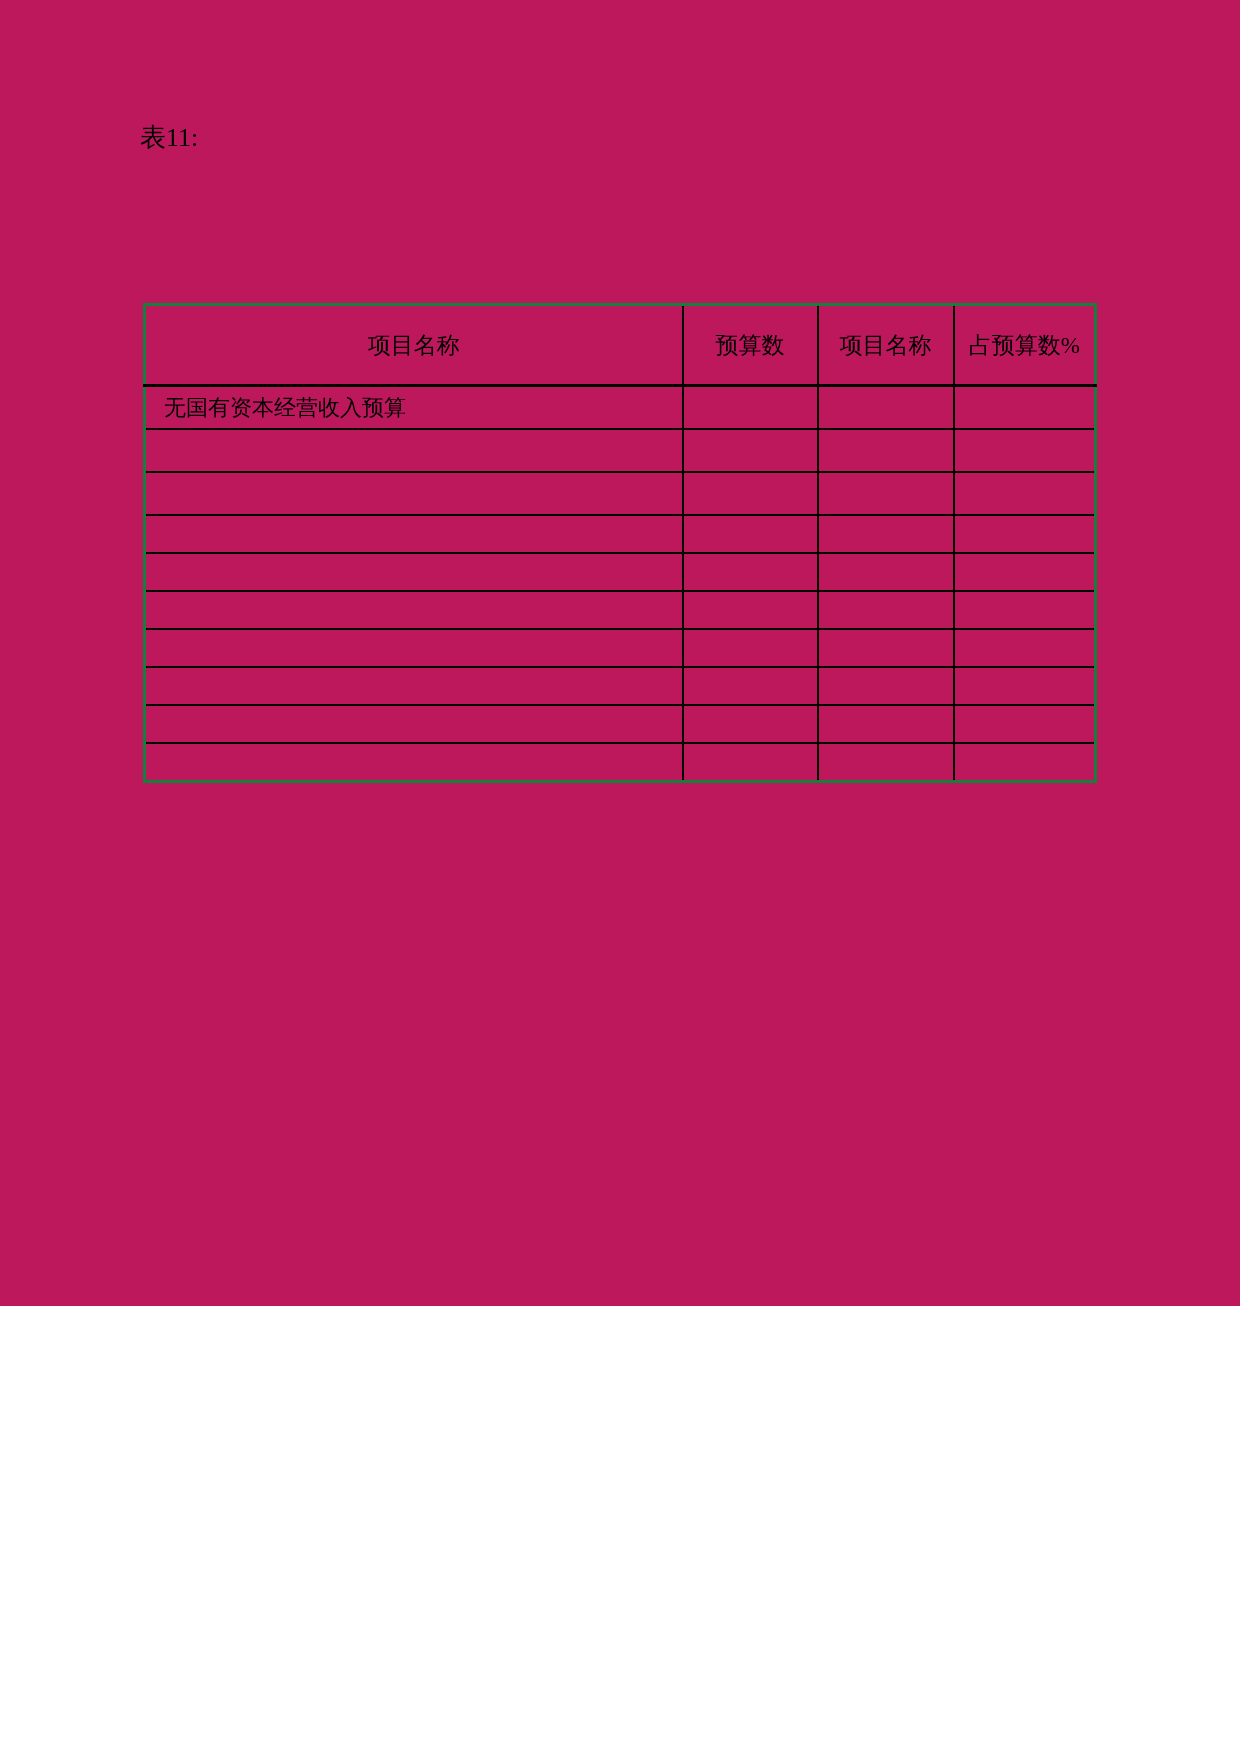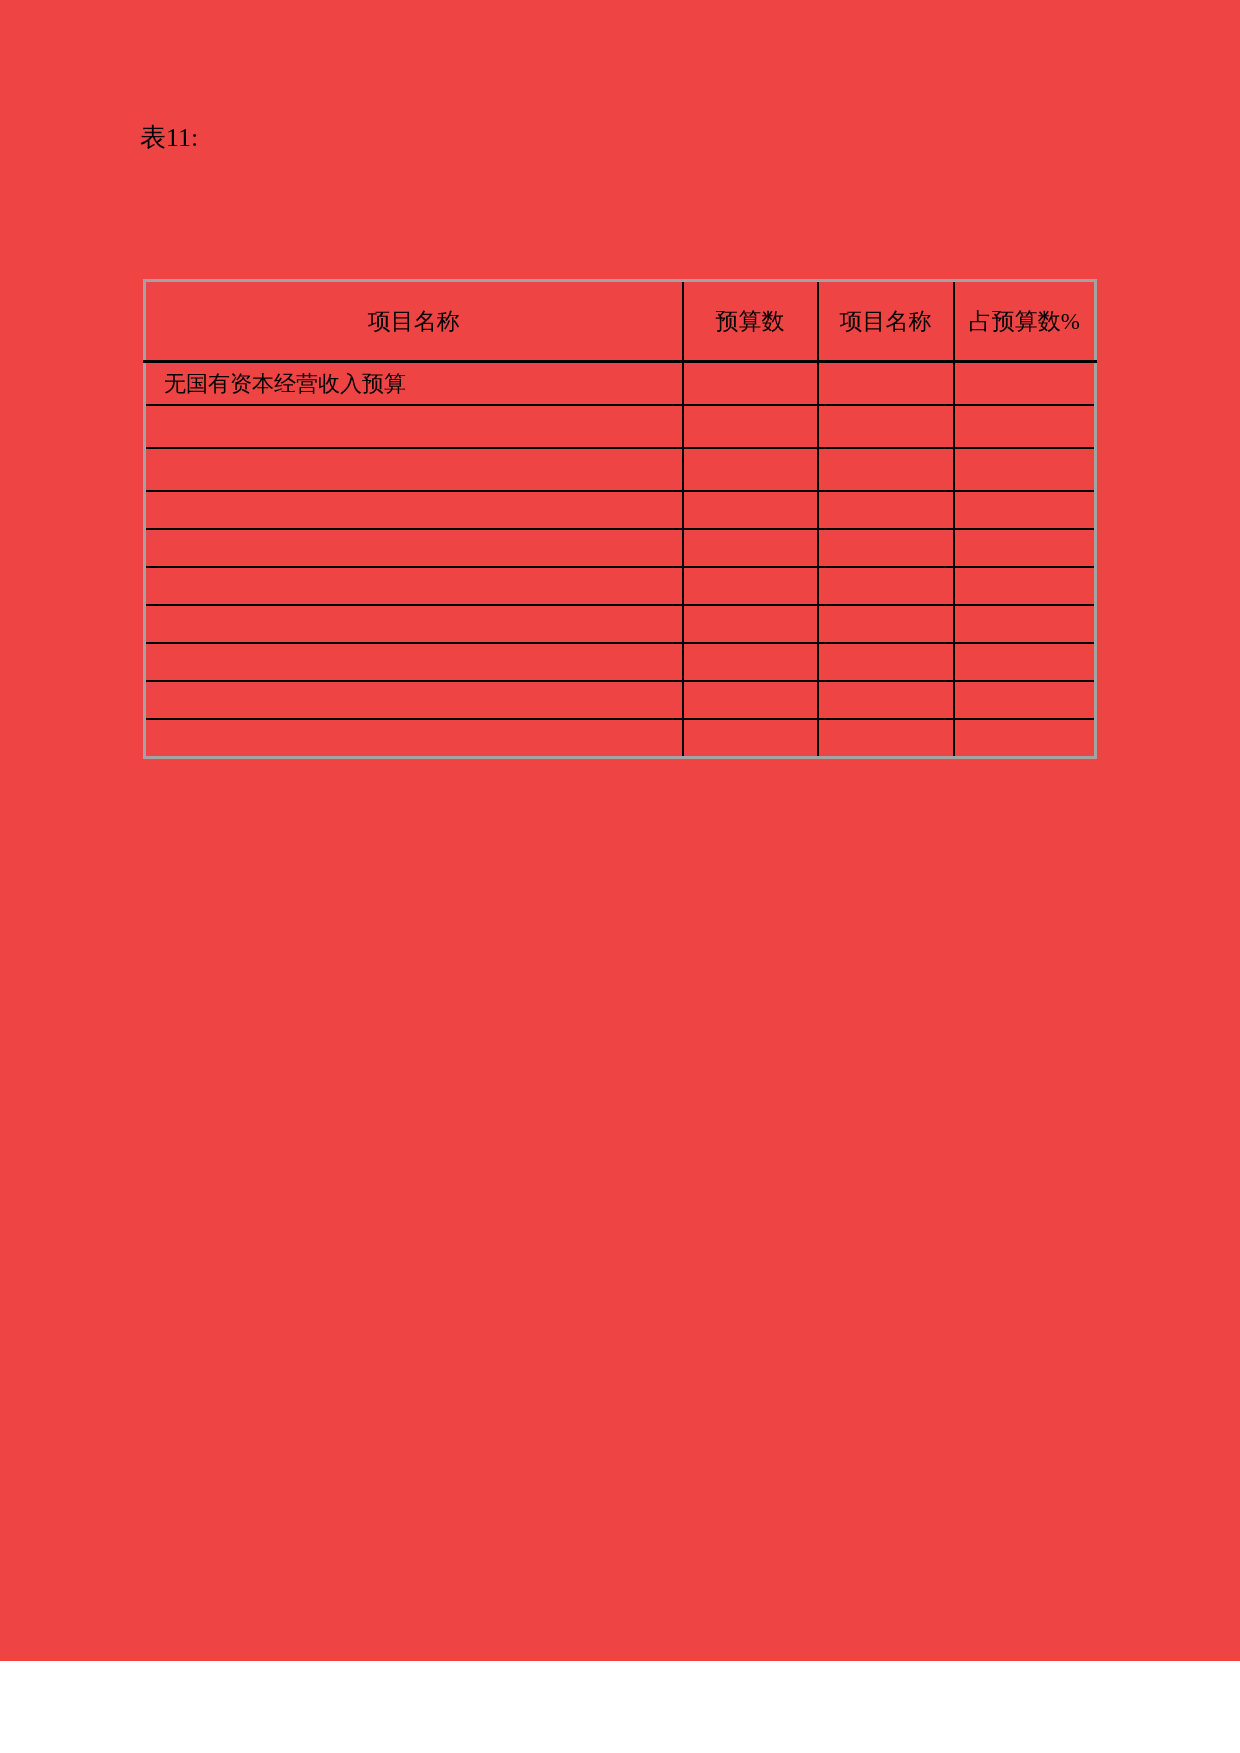--- a/index.html
+++ b/index.html
@@ -11,22 +11,22 @@
     width: 1240px;
     height: 1753px;
     position: relative;
     font-family: "Liberation Serif", "DejaVu Serif", serif;
     color: #000000;
   }
   .page {
     position: absolute;
     left: 0; top: 0;
     width: 1240px;
-    height: 1661px;
-    background: #ef4444;
+    height: 1306px;
+    background: #be185d;
   }
   .table-label {
     position: absolute;
     left: 140px;
     top: 120px;
     font-size: 26px;
     line-height: 36px;
     white-space: nowrap;
   }
   .doc-title {
@@ -55,21 +55,22 @@
     left: 143px;
     top: 279px;
     width: 951px;
     border-collapse: collapse;
     table-layout: fixed;
   }
   table.budget, table.budget th, table.budget td {
     border: 2px solid #000000;
   }
   table.budget {
-    border: 3px solid #a3a3a3;
+    border: 3px solid #15803d;
+    margin-top: 24px;
   }
   table.budget thead th {
     border-bottom: 3px solid #000000;
     height: 78px;
     font-size: 23px;
     font-weight: normal;
     text-align: center;
     vertical-align: middle;
     padding: 0 2px;
   }

